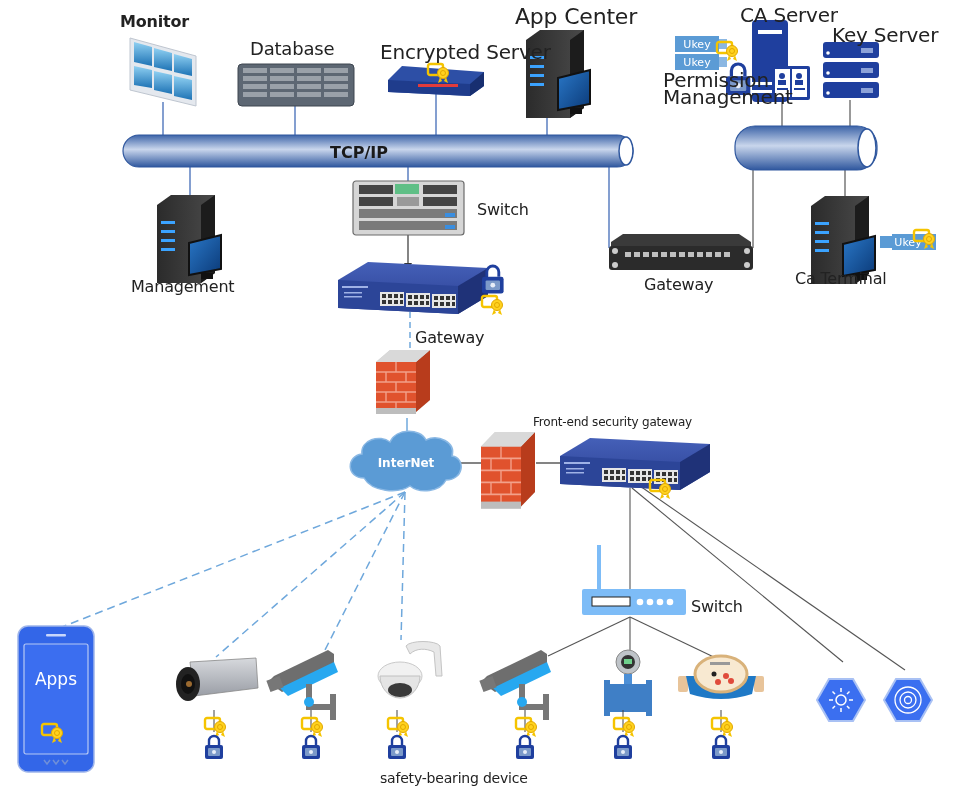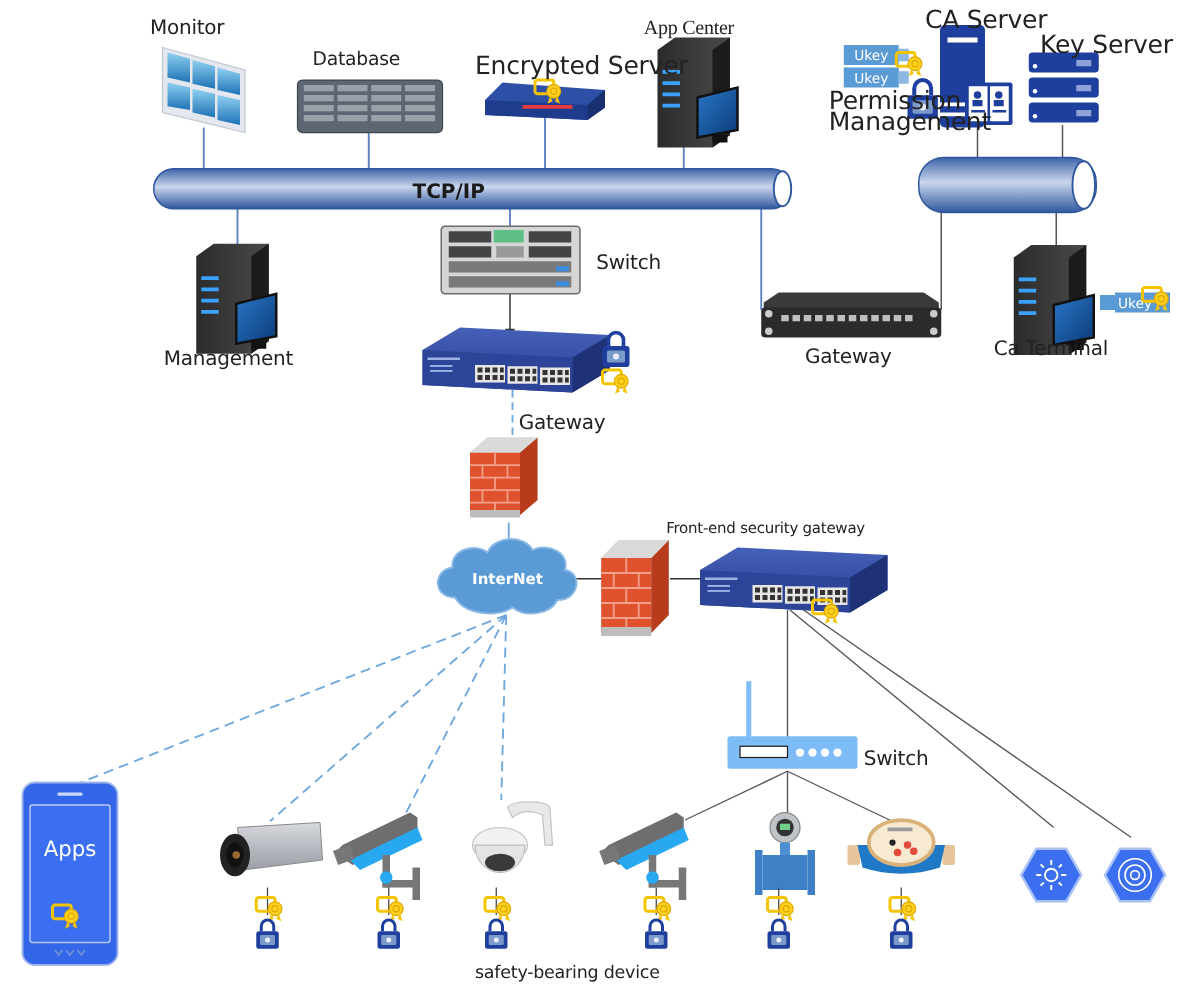--- a/index.html
+++ b/index.html
@@ -1,18 +1,18 @@
 <!DOCTYPE html>
 <html><head>
 <meta charset="utf-8">
 <style>
   html,body{margin:0;padding:0;background:#ffffff;}
   body{width:960px;height:801px;position:relative;overflow:hidden;font-family:"DejaVu Sans","Liberation Sans",sans-serif;}
   #stage{position:absolute;left:0;top:0;width:960px;height:801px;}
-  .lbl{position:absolute;font-family:"DejaVu Sans","Liberation Sans",sans-serif;color:#222;font-size:15px;white-space:nowrap;letter-spacing:-0.2px;}
+  .lbl{position:absolute;font-family:"DejaVu Sans","Liberation Sans",sans-serif;color:#222;font-size:18px;white-space:nowrap;letter-spacing:-0.2px;}
   .lbl.sm{font-size:20px;}
   .lbl.big{font-size:20px;}
   .lbl.lines{white-space:pre;line-height:17px;margin-left:32px;}
   svg text{font-family:"DejaVu Sans","Liberation Sans",sans-serif;}
 </style>
 </head>
 <body>
 
 <div id="stage">
 <svg width="960" height="801" viewBox="0 0 960 801" xmlns="http://www.w3.org/2000/svg">
@@ -473,24 +473,24 @@
 
   <g transform="translate(908,700)">
     <polygon points="-24,0 -12,-21 12,-21 24,0 12,21 -12,21" fill="#3b6ff0" stroke="#a9c1f4" stroke-width="2"></polygon>
     <circle cx="0" cy="0" r="13" fill="none" stroke="#fff" stroke-width="1.3"></circle>
     <circle cx="0" cy="0" r="8" fill="none" stroke="#fff" stroke-width="1.3"></circle>
     <circle cx="0" cy="0" r="3.5" fill="none" stroke="#fff" stroke-width="1.3"></circle>
   </g>
 </svg>
 
 
-<div class="lbl big" style="left:120px;top:12px;font-size:16px;">Monitor</div>
+<div class="lbl big" style="left:120px;top:12px;font-size:16px;font-weight:bold;">Monitor</div>
 <div class="lbl" style="left:250px;top:38px;">Database</div>
 <div class="lbl sm" style="left:380px;top:40px;">Encrypted Server</div>
-<div class="lbl" style="left:515px;top:14px;font-size:16px;font-family:Liberation Serif, serif;">App Center</div>
+<div class="lbl" style="left:515px;top:4px;font-size:22px;">App Center</div>
 <div class="lbl sm" style="left:740px;top:3px;">CA Server</div>
 <div class="lbl sm" style="left:832px;top:23px;text-align:center;">Key Server</div>
 <div class="lbl sm lines" style="left:631px;top:72px;">Permission
 Management</div>
 <div class="lbl" style="left:131px;top:277px;font-size:16px;">Management</div>
 <div class="lbl" style="left:477px;top:200px;font-size:16px;">Switch</div>
 <div class="lbl" style="left:415px;top:328px;font-size:16px;">Gateway</div>
 <div class="lbl" style="left:644px;top:275px;font-size:16px;">Gateway</div>
 <div class="lbl" style="left:795px;top:269px;font-size:16px;">Ca Terminal</div>
 <div class="lbl" style="left:533px;top:415px;font-size:12px;">Front-end security gateway</div>

